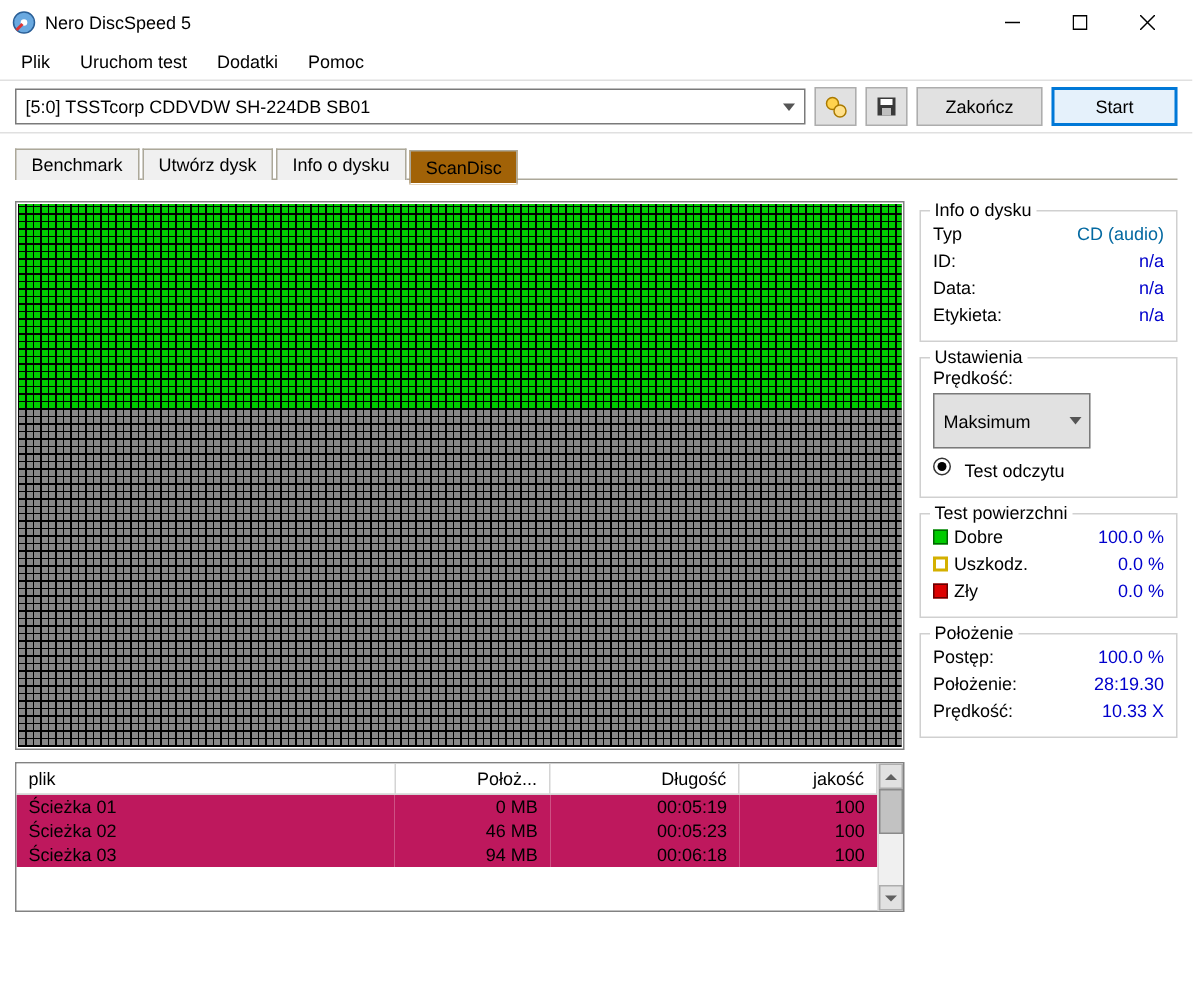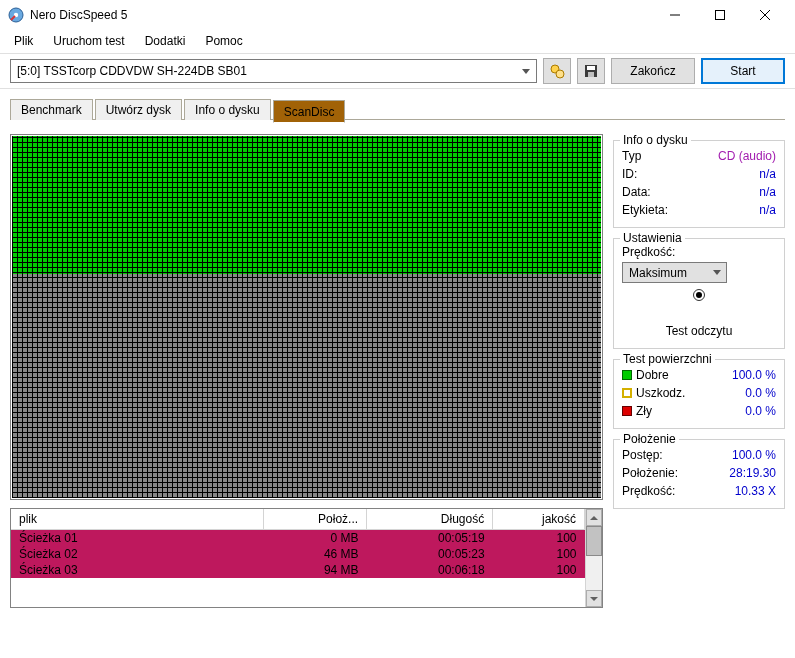--- a/index.html
+++ b/index.html
@@ -47,27 +47,27 @@
     repeating-linear-gradient(90deg, #000 0, #000 1px, transparent 1px, transparent 5px),
     linear-gradient(to bottom, #0c0 0, #0c0 38%, #888 38%, #888 100%);
 }
 
 
 .gbox { border: 1px solid #d0d0d0; padding: 6px 8px 8px 8px; position: relative; margin-top: 6px; }
 .gbox .legend { position: absolute; top: -8px; left: 6px; background: #fff; padding: 0 3px; color: #000; }
 .kv { display: flex; justify-content: space-between; align-items: center; line-height: 18px; }
 .kv .k { color: #000; }
 .kv .v { color: #000; }
-.kv .v.link { color: #a21caf; }
+.kv .v.link { color: #0369a1; }
 .kv .v.blue { color: #0000cc; }
 
-.speed-select { height: 21px; border: 1px solid #7a7a7a; background: #e1e1e1; display: flex; align-items: center; padding: 0 6px; width: 105px; position: relative; margin: 3px 0 6px 0; }
+.speed-select { height: 37px; border: 1px solid #7a7a7a; background: #e1e1e1; display: flex; align-items: center; padding: 0 6px; width: 105px; position: relative; margin: 3px 0 6px 0; }
 .speed-select .chev { position: absolute; right: 5px; }
 
-.radio-row { display: flex; align-items: center; gap: 21px; line-height: 18px; flex-direction: column; }
+.radio-row { display: flex; align-items: flex-start; gap: 9px; line-height: 18px; }
 .radio { width: 12px; height: 12px; border: 1px solid #333; border-radius: 50%; display: inline-flex; align-items: center; justify-content: center; }
 .radio .dot { width: 6px; height: 6px; background: #000; border-radius: 50%; }
 .radio.disabled { border-color: #aaa; }
 .radio-row.disabled { color: #9a9a9a; }
 .sq-green{background:#0c0;border:1px solid #060;width:10px;height:10px;display:inline-block;margin-right:4px;vertical-align:-1px;}
 .sq-red{background:#d00;border:1px solid #600;width:10px;height:10px;display:inline-block;margin-right:4px;vertical-align:-1px;}
 .sq-hollow-y{background:#fff;border:2px solid #d4b000;width:10px;height:10px;display:inline-block;margin-right:4px;vertical-align:-1px;}
 
 
 .track-wrap { margin-top: 8px; border: 1px solid #828282; height: 100px; display: flex; }

